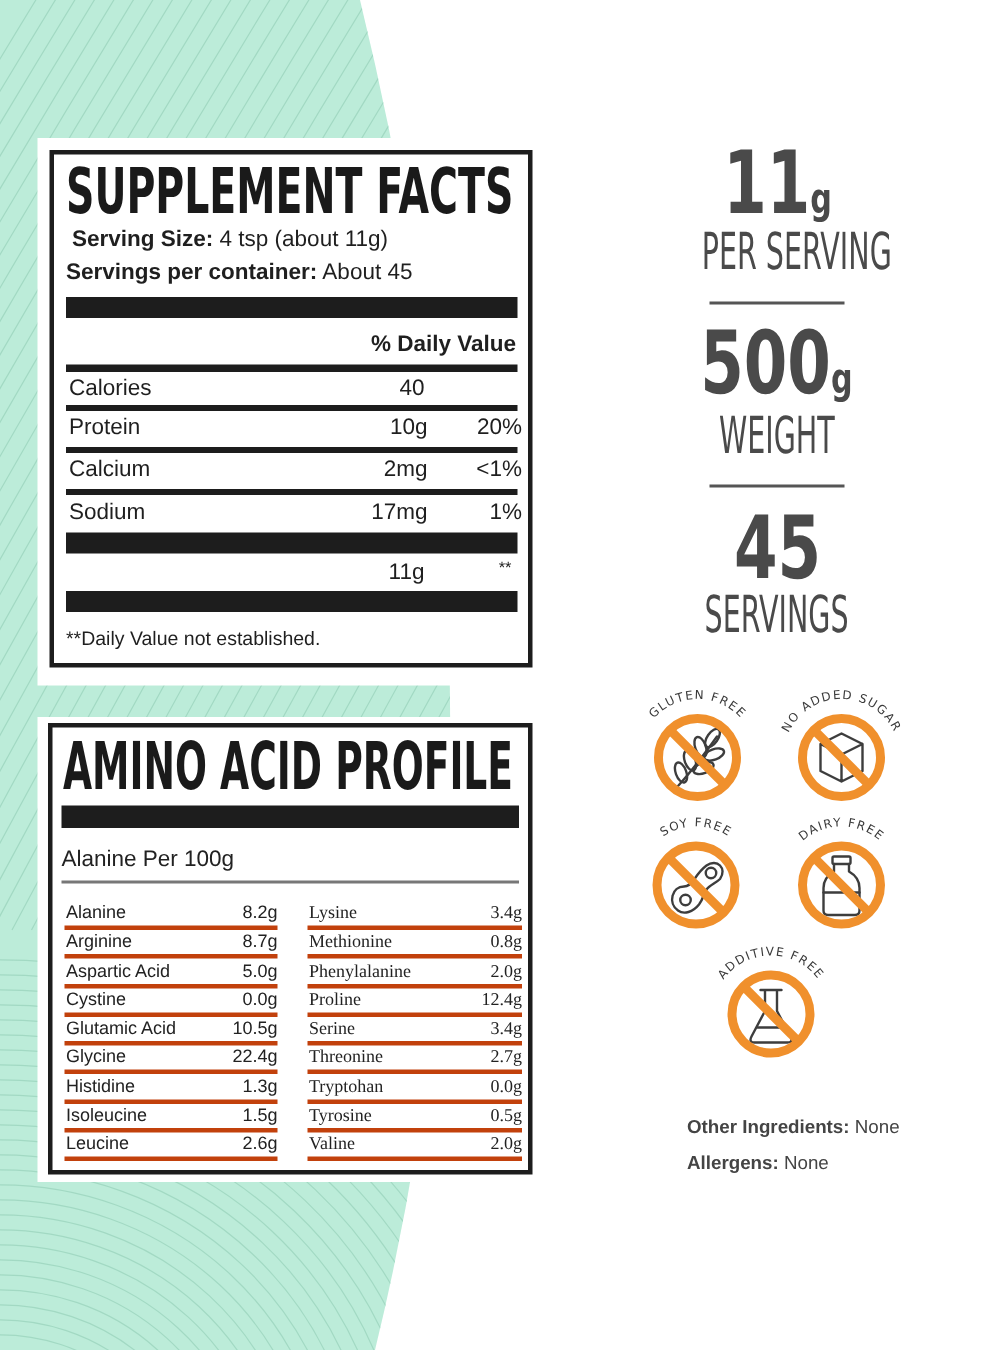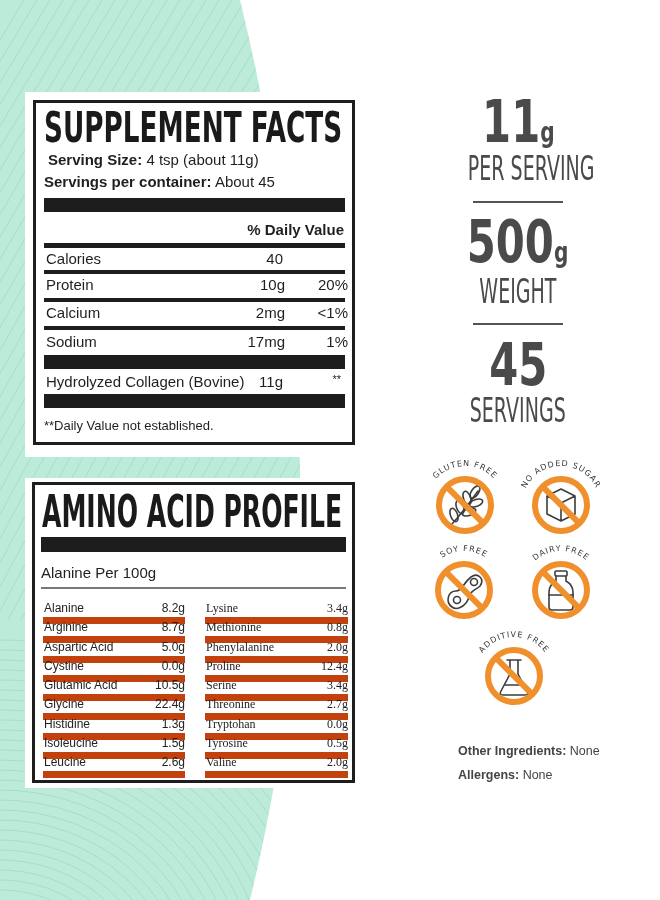--- a/index.html
+++ b/index.html
@@ -20,21 +20,21 @@
   .bar { position:absolute; background:#1d1d1d; z-index:3; }
   .line { position:absolute; background:#1d1d1d; z-index:3; }
   .txt15 { font-size:15px; line-height:20px; white-space:nowrap; }
   .b { font-weight:bold; }
   .sf-row { position:absolute; left:44px; width:304px; height:20px; font-size:15px; line-height:20px; z-index:3; white-space:nowrap; }
   .sf-name { position:absolute; left:2px; top:0; }
   .sf-amt { position:absolute; right:63px; top:0; }
   .sf-dv { position:absolute; right:0; top:0; }
   .sf-dv.sup { font-size:11px; line-height:14px; right:7px; top:0; }
   .aa-row {
-    position:absolute; height:18px; border-bottom:7px solid #c2410c; z-index:3;
+    position:absolute; height:18px; border-bottom:3px solid #c2410c; z-index:3;
     font-size:12px; line-height:18px; white-space:nowrap; color:#222;
   }
   .aa-row.left { left:43px; width:142px; }
   .aa-row.right { left:205px; width:143px;font-family:Liberation Serif, serif; }
   .aa-name { position:absolute; left:1px; top:0; }
   .aa-val { position:absolute; right:0; top:0; }
   .stat-num-wrap { position:absolute; left:418px; width:200px; text-align:center; z-index:3; height:58px; line-height:58px; }
   .stat-num {
     display:inline-block; transform:scaleX(0.72); transform-origin:50% 50%;
     font-family:"DejaVu Sans", sans-serif; font-weight:bold; color:#4a4a4a; white-space:nowrap;
@@ -113,21 +113,20 @@
 
 <div class="sf-row" style="top:332px;">
   <span class="sf-name">Sodium</span>
   <span class="sf-amt">17mg</span>
   <span class="sf-dv">1%</span>
 </div>
 
 <div class="bar" style="left:44px; top:355px; width:301px; height:14px;"></div>
 
 <div class="sf-row" style="top:372px;">
-  <span class="sf-name">Hydrolyzed Collagen (Bovine)</span>
   <span class="sf-amt" style="right:65px;">11g</span>
   <span class="sf-dv sup">**</span>
 </div>
 
 <div class="bar" style="left:44px; top:394px; width:301px; height:14px;"></div>
 
 <div class="abs z" style="left:44px; top:416px; font-size:13px; line-height:20px; white-space:nowrap;">**Daily Value not established.</div>
 
 <div class="whitebox" style="left:25px; top:478px; width:333px; height:310px;"></div>
 <div class="panel-border" style="left:32px; top:482px; width:317px; height:295px;"></div>

